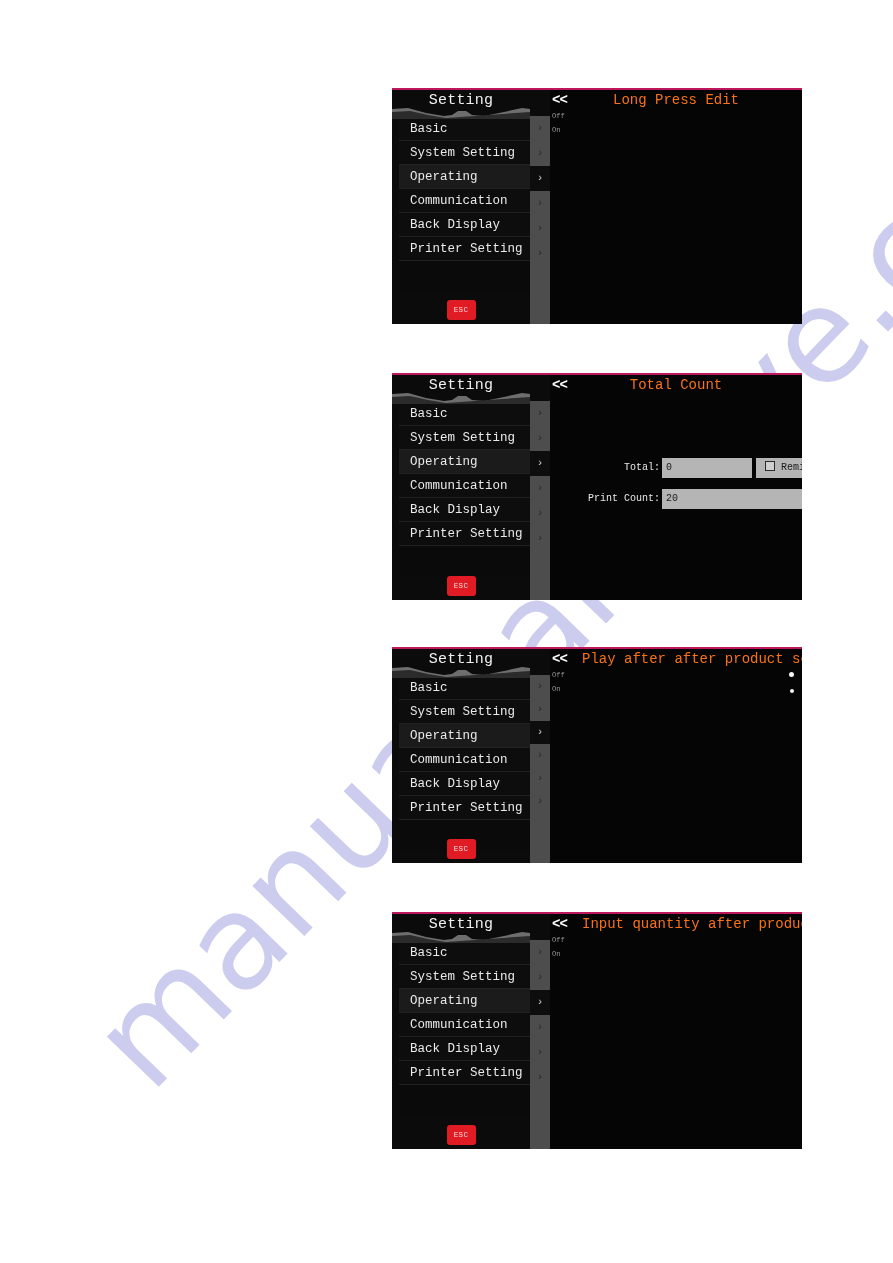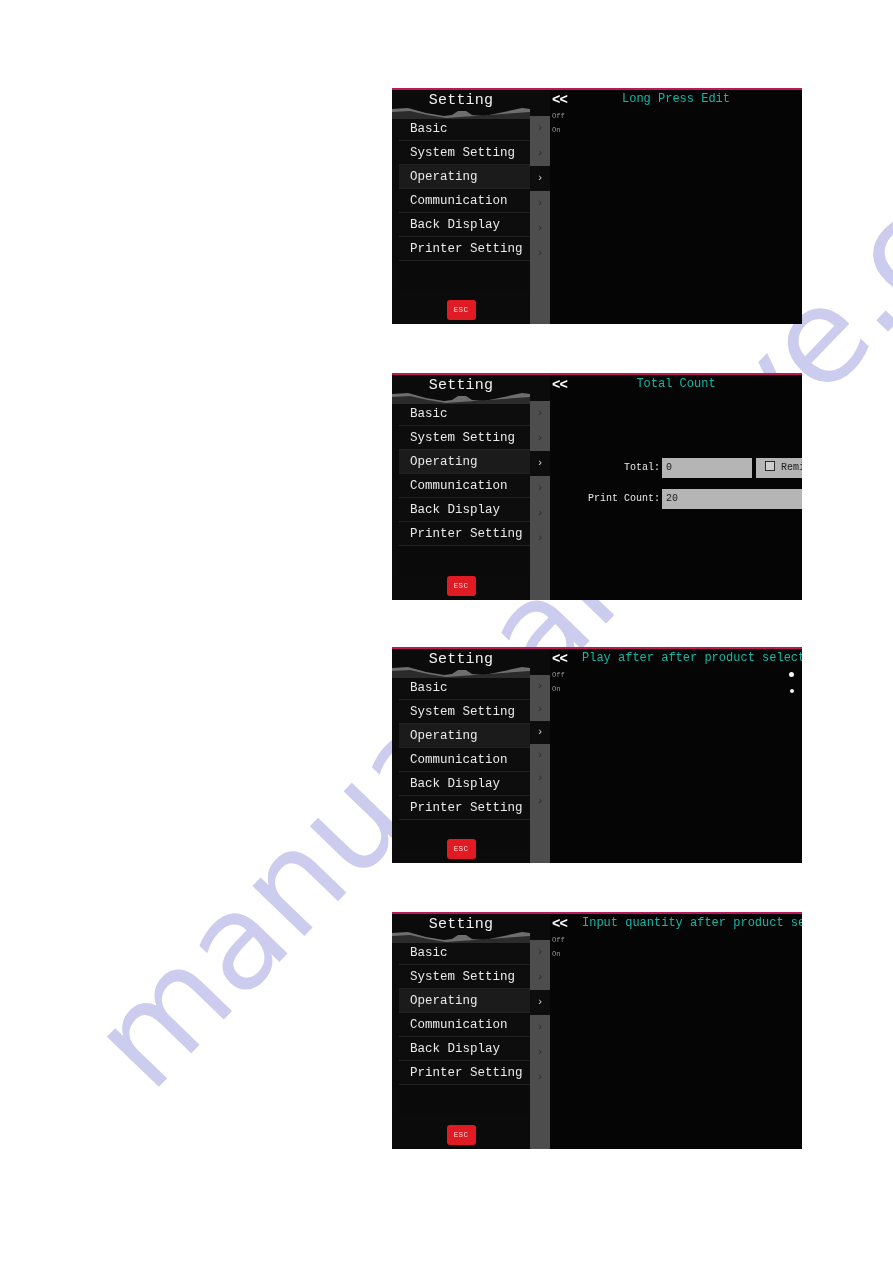--- a/index.html
+++ b/index.html
@@ -166,22 +166,22 @@
     position: absolute;
     left: 2px; top: 2px;
     color: #ffffff;
     font-size: 14px;
     font-weight: 700;
     letter-spacing: -1px;
   }
   .content-title {
     position: absolute;
     top: 2px;
-    color: #14b8a6;
-    font-size: 12px;
+    color: #f97316;
+    font-size: 14px;
     white-space: nowrap;
   }
   .title-centered { left: 0; width: 100%; text-align: center; }
   .title-afterback { left: 32px; }
 
   
   .onoff {
     position: absolute;
     left: 2px;
     color: #9a9a9a;

